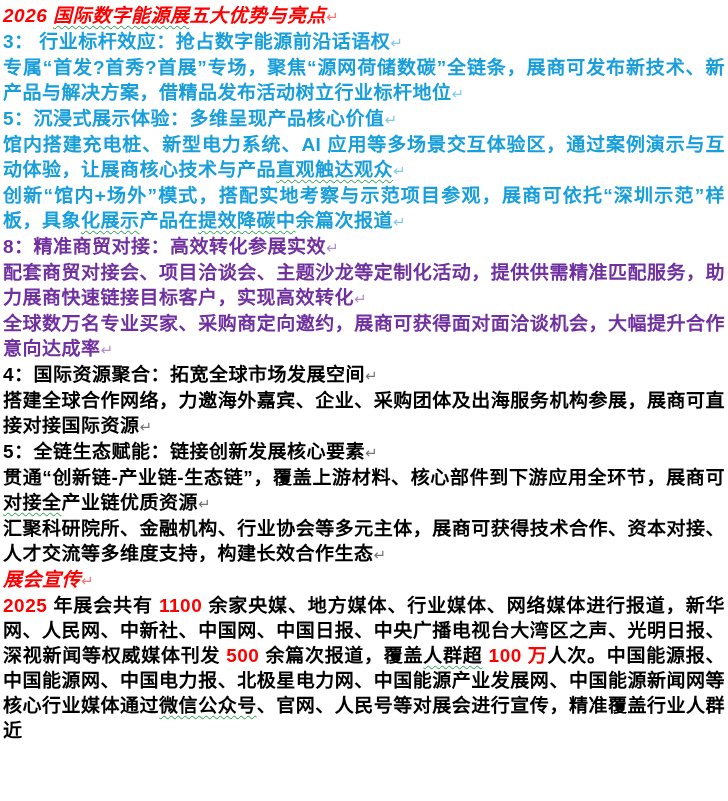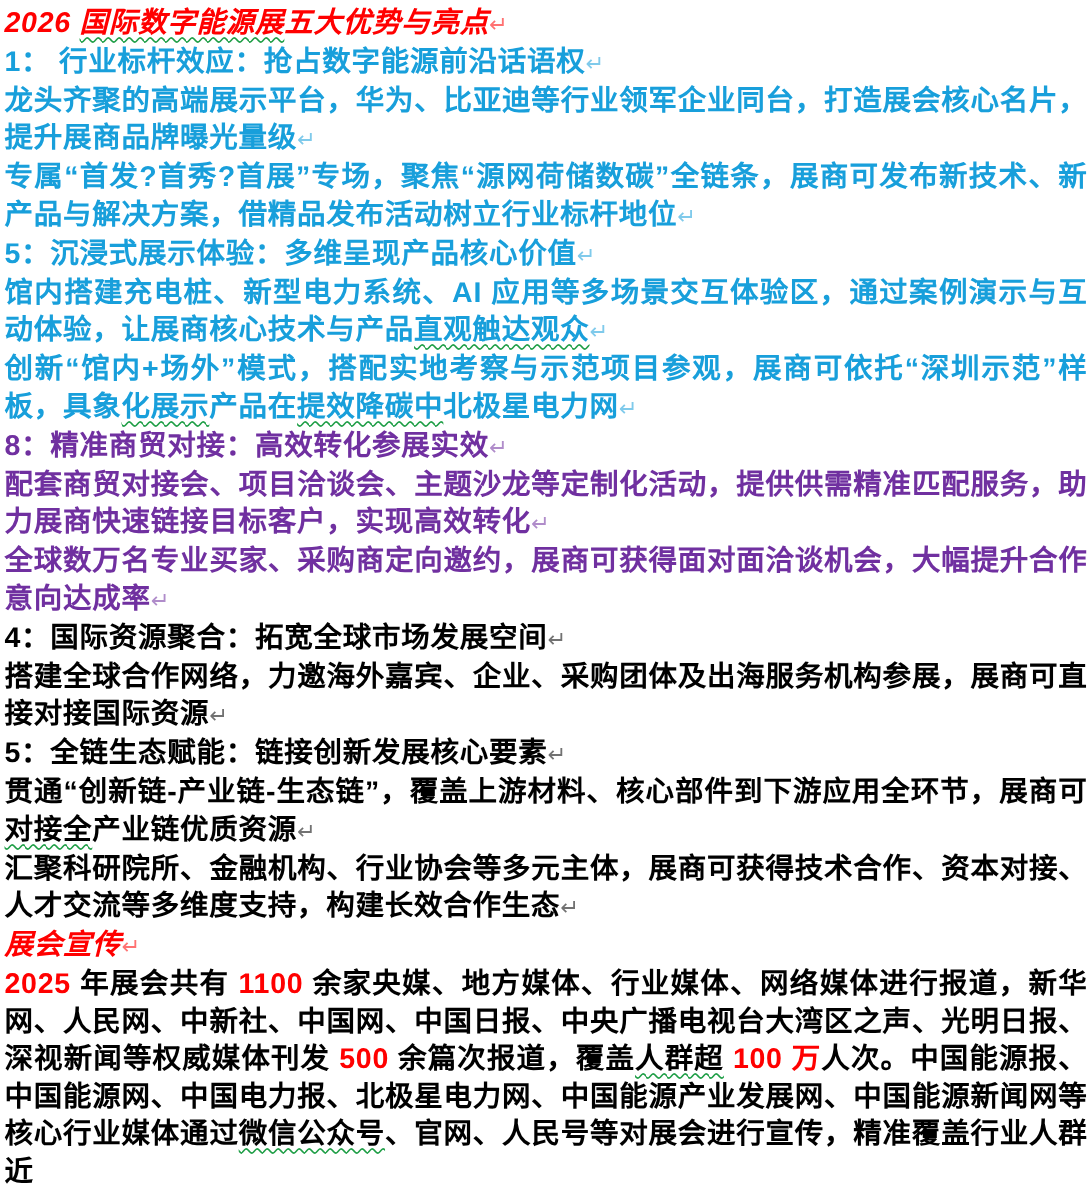--- a/index.html
+++ b/index.html
@@ -47,31 +47,30 @@
     font-size: 15px;
     font-weight: 400;
   }
 </style>
 </head>
 <body>
 
 <div class="doc">
   <p class="c-red"><span>2026 </span><span class="wavy">国际数字能源展</span><span>五大优势与亮点</span><span class="pilcrow">↵</span></p>
 
-  <p class="c-blue"><span>1： 行业标杆效应：抢占数字能源前沿话语权</span><span class="pilcrow">↵</span></p>
+  <p class="c-blue"><span>3： 行业标杆效应：抢占数字能源前沿话语权</span><span class="pilcrow">↵</span></p>
 
-  <p class="c-blue"><span>龙头齐聚的高端展示平台，华为、比亚迪等行业领军企业同台，打造展会核心名片，提升展商品牌曝光量级</span><span class="pilcrow">↵</span></p>
 
   <p class="c-blue"><span>专属“首发?首秀?首展”专场，聚焦“源网荷储数碳”全链条，展商可发布新技术、新产品与解决方案，借精品发布活动树立行业标杆地位</span><span class="pilcrow">↵</span></p>
 
   <p class="c-blue"><span>5：沉浸式展示体验：多维呈现产品核心价值</span><span class="pilcrow">↵</span></p>
 
   <p class="c-blue"><span>馆内搭建充电桩、新型电力系统、AI 应用等多场景交互体验区，通过案例演示与互动体验，让展商核心技术与产品</span><span class="wavy">直观触达观众</span><span class="pilcrow">↵</span></p>
 
-  <p class="c-blue"><span>创新“馆内+场外”模式，搭配实地考察与示范项目参观，展商可依托“深圳示范”样板，具象</span><span class="wavy">化展示</span><span>产品在</span><span class="wavy">提效降碳中</span><span>北极星电力网</span><span class="pilcrow">↵</span></p>
+  <p class="c-blue"><span>创新“馆内+场外”模式，搭配实地考察与示范项目参观，展商可依托“深圳示范”样板，具象</span><span class="wavy">化展示</span><span>产品在</span><span class="wavy">提效降碳中</span><span>余篇次报道</span><span class="pilcrow">↵</span></p>
 
   <p class="c-purple"><span>8：精准商贸对接：高效转化参展实效</span><span class="pilcrow">↵</span></p>
 
   <p class="c-purple"><span>配套商贸对接会、项目洽谈会、主题沙龙等定制化活动，提供供需精准匹配服务，助力展商快速链接目标客户，实现高效转化</span><span class="pilcrow">↵</span></p>
 
   <p class="c-purple"><span>全球数万名专业买家、采购商定向邀约，展商可获得面对面洽谈机会，大幅提升合作意向达成率</span><span class="pilcrow">↵</span></p>
 
   <p class="c-green"><span>4：国际资源聚合：拓宽全球市场发展空间</span><span class="pilcrow">↵</span></p>
 
   <p class="c-green"><span>搭建全球合作网络，力邀海外嘉宾、企业、采购团体及出海服务机构参展，展商可直接对接国际资源</span><span class="pilcrow">↵</span></p>

